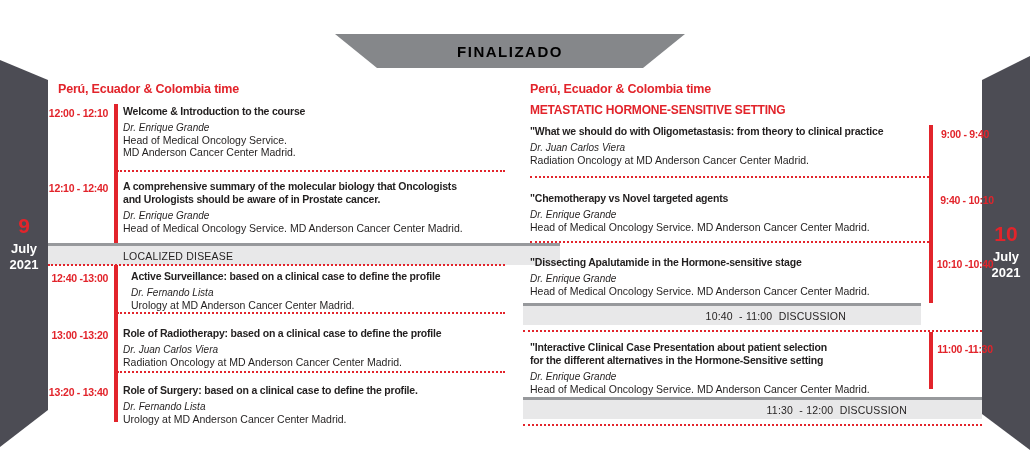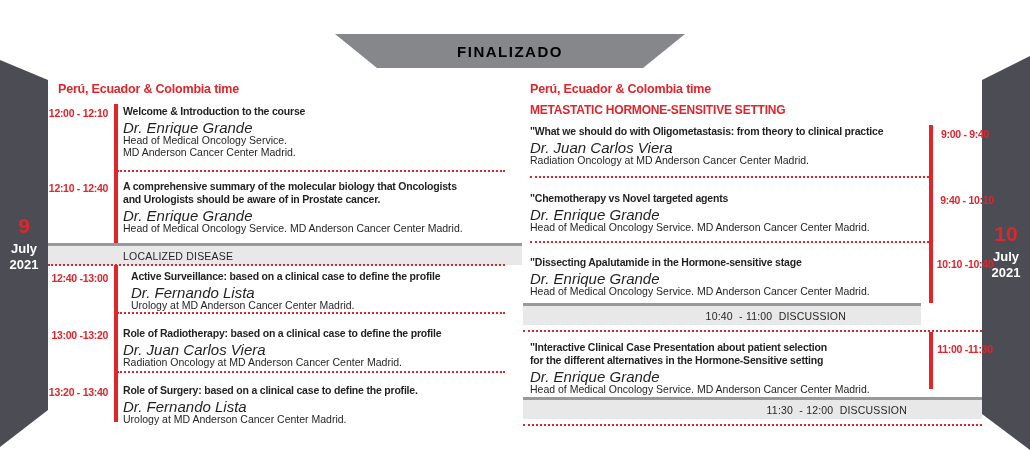--- a/index.html
+++ b/index.html
@@ -26,21 +26,21 @@
   .date .mo,.date .yr{color:#ffffff;font-weight:bold;font-size:13px;}
   
   .tz{color:#e2242b;font-weight:bold;font-size:12.5px;letter-spacing:-0.2px;white-space:nowrap;}
   .sect{color:#e2242b;font-weight:bold;font-size:12px;letter-spacing:-0.2px;white-space:nowrap;}
   
   .time{color:#e2242b;font-weight:bold;font-size:10.5px;letter-spacing:-0.3px;white-space:nowrap;}
   .t-right{width:68px;text-align:right;}
   .t-ctr{width:62px;text-align:center;}
   .session{width:400px;}
   .s-title div{font-weight:bold;font-size:10.5px;line-height:13px;letter-spacing:-0.2px;white-space:nowrap;}
-  .s-speaker{font-style:italic;font-size:15px;line-height:12px;margin-top:4px;white-space:nowrap;}
+  .s-speaker{font-style:italic;font-size:10px;line-height:12px;margin-top:4px;white-space:nowrap;}
   .s-affil{font-size:10.5px;line-height:12px;white-space:nowrap;}
   
   .redbar{width:4px;background:#e2242b;}
   .dotted{height:0;border-top:2px dotted #e2242b;}
   .graybar{background:#e8e8e9;border-top:3px solid #97999c;height:19px;display:flex;align-items:center;}
   .graybar span{font-size:10.5px;letter-spacing:0.2px;white-space:pre;}
   .bar-left span{padding-left:75px;}
   .bar-right{justify-content:flex-end;}
   .bar-right span{padding-right:75px;}
 </style>
@@ -80,21 +80,21 @@
 <div class="abs time t-right" style="left:40px;top:182px;">12:10 - 12:40</div>
 <div class="abs session" style="left:123px;top:180px;">
   <div class="s-title">
     <div>A comprehensive summary of the molecular biology that Oncologists</div>
     <div>and Urologists should be aware of in Prostate cancer.</div>
   </div>
   <div class="s-speaker">Dr. Enrique Grande</div>
   <div class="s-affil">Head of Medical Oncology Service. MD Anderson Cancer Center Madrid.</div>
 </div>
 
-<div class="abs graybar bar-left" style="left:48px;top:243px;width:474px;">
+<div class="abs graybar bar-left" style="left:48px;top:243px;width:512px;">
   <span>LOCALIZED DISEASE</span>
 </div>
 <div class="abs dotted" style="left:48px;top:264px;width:457px;"></div>
 
 <div class="abs time t-right" style="left:40px;top:272px;">12:40 -13:00</div>
 <div class="abs session" style="left:123px;top:270px;margin-left:8px;">
   <div class="s-title">
       <div>Active Surveillance: based on a clinical case to define the profile</div>
     </div>
   <div class="s-speaker">Dr. Fernando Lista</div>

